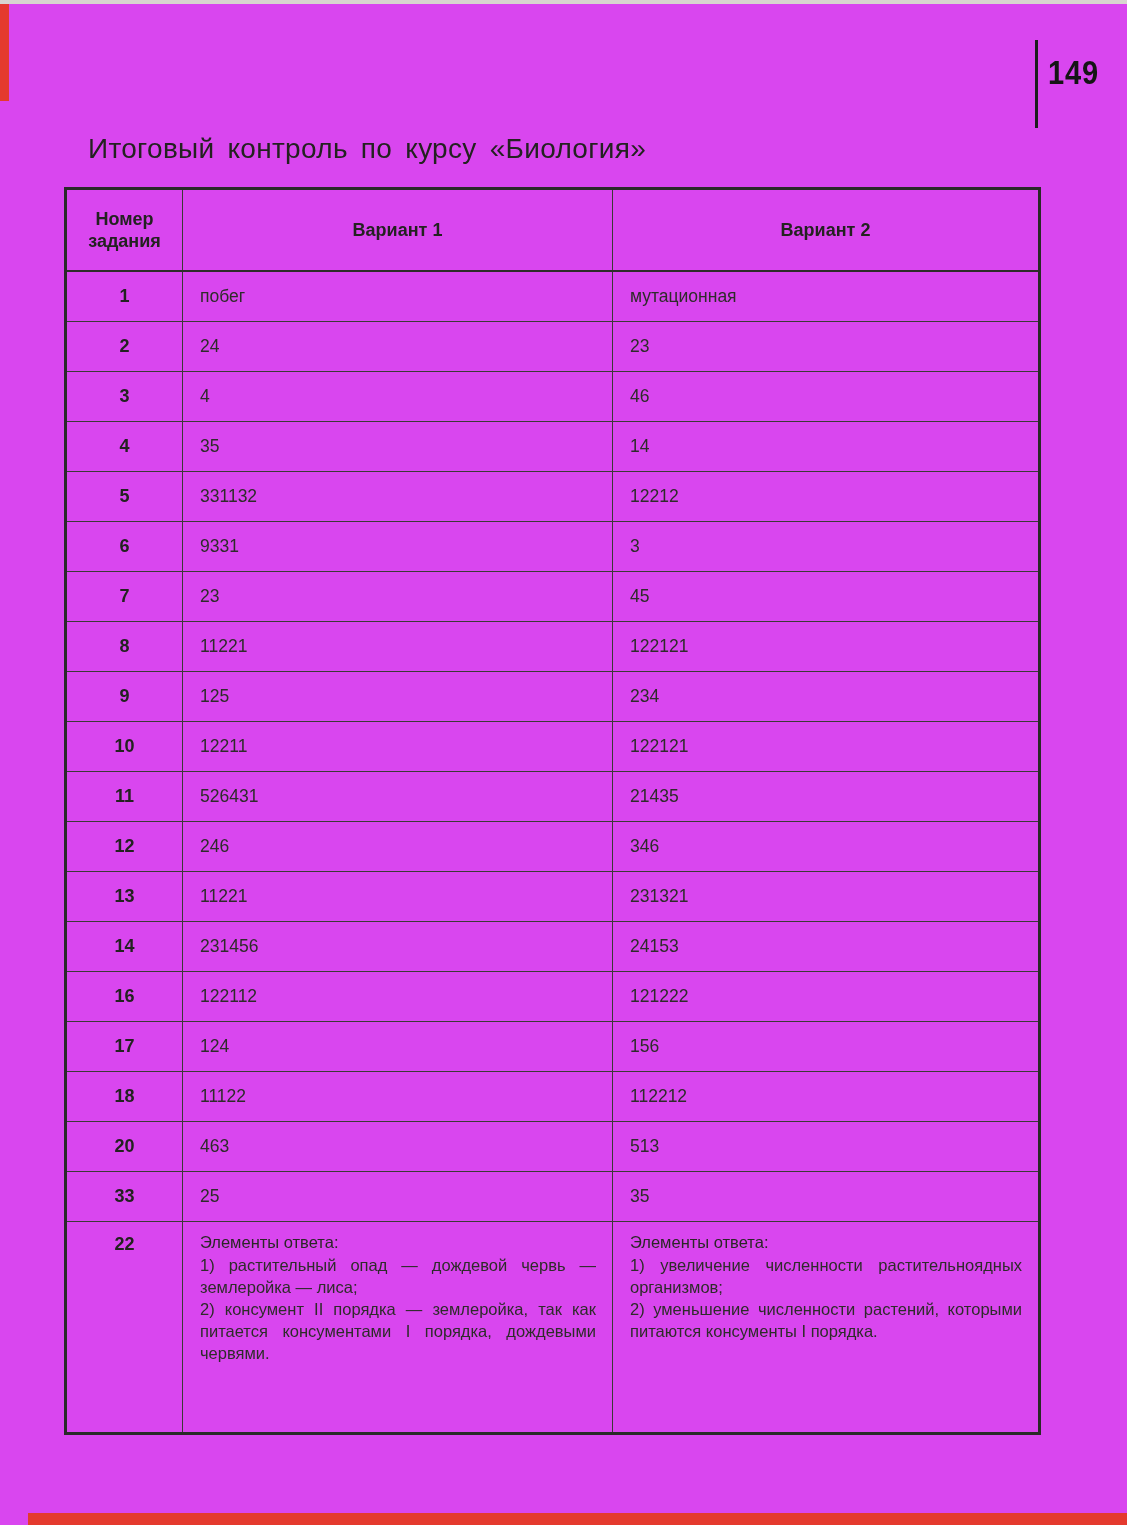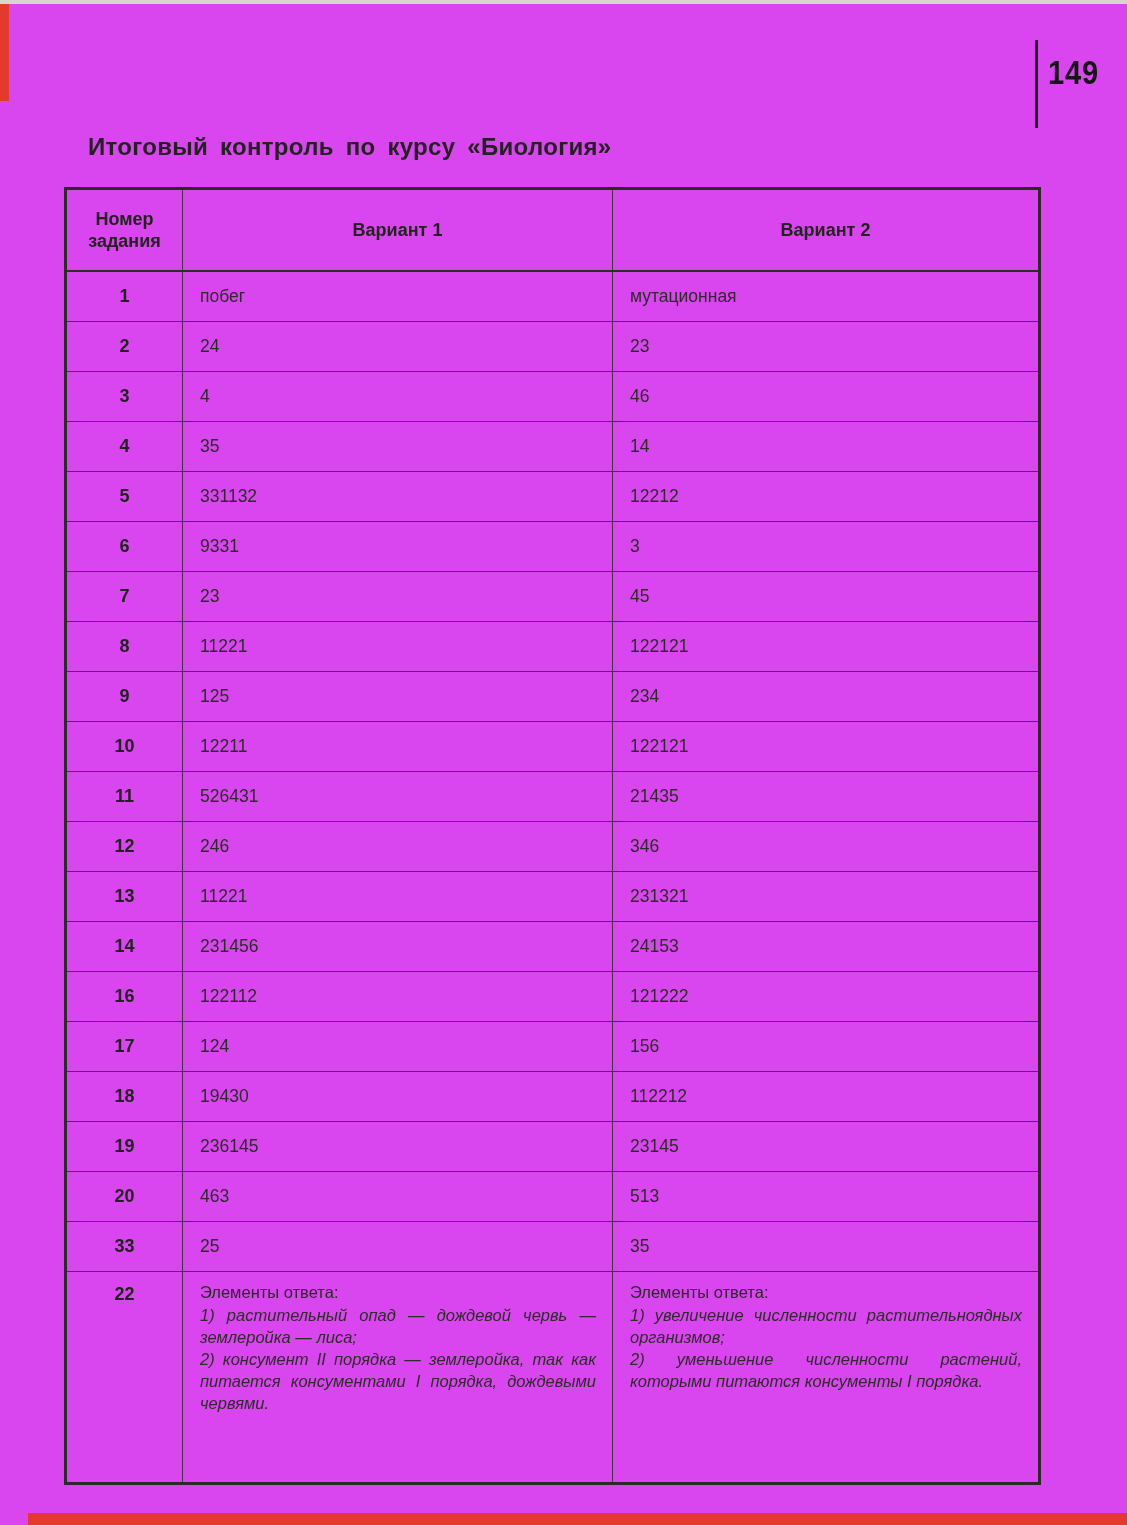--- a/index.html
+++ b/index.html
@@ -37,22 +37,22 @@
     font-weight: bold;
     letter-spacing: 1px;
     color: #151515;
     font-family: "Liberation Sans", sans-serif;
     transform: scaleX(0.88);
     transform-origin: left top;
   }
   .page-title {
     position: absolute;
     left: 88px; top: 129px;
-    font-size: 24px;
-    font-weight: bold;
+    font-size: 28px;
+    font-weight: normal;
     word-spacing: 5px;
     letter-spacing: 0.3px;
     color: #232220;
   }
   table.answers {
     position: absolute;
     left: 64px; top: 183px;
     width: 977px;
     border-collapse: collapse;
     table-layout: fixed;
@@ -88,21 +88,21 @@
     color: #2e2c2a;
   }
   tr.tall td { height: 192px; vertical-align: top; }
   tr.tall td.num { padding-top: 12px; vertical-align: top; }
   td.elements {
     padding: 10px 16px 8px 17px;
     font-size: 16.5px;
     line-height: 1.33;
   }
   .elements-title { margin: 0 0 1px 0; color: #2a2826; }
-  .elements-item { text-align: justify; margin: 0; font-style: italic; }
+  .elements-item { text-align: justify; margin: 0; }
 </style>
 </head>
 <body>
 
 <div class="page">
 
   <div class="red-edge-mark"></div>
   <div class="bottom-red-bar"></div>
 
   <div class="pageno-wrap">
@@ -218,29 +218,24 @@
   </tr>
 
   <tr>
     <td class="num">17</td>
     <td class="ans">124</td>
     <td class="ans">156</td>
   </tr>
 
   <tr>
     <td class="num">18</td>
-    <td class="ans">19430</td>
+    <td class="ans">11122</td>
     <td class="ans">112212</td>
   </tr>
 
-  <tr>
-    <td class="num">19</td>
-    <td class="ans">236145</td>
-    <td class="ans">23145</td>
-  </tr>
 
   <tr>
     <td class="num">20</td>
     <td class="ans">463</td>
     <td class="ans">513</td>
   </tr>
 
   <tr>
     <td class="num">33</td>
     <td class="ans">25</td>

